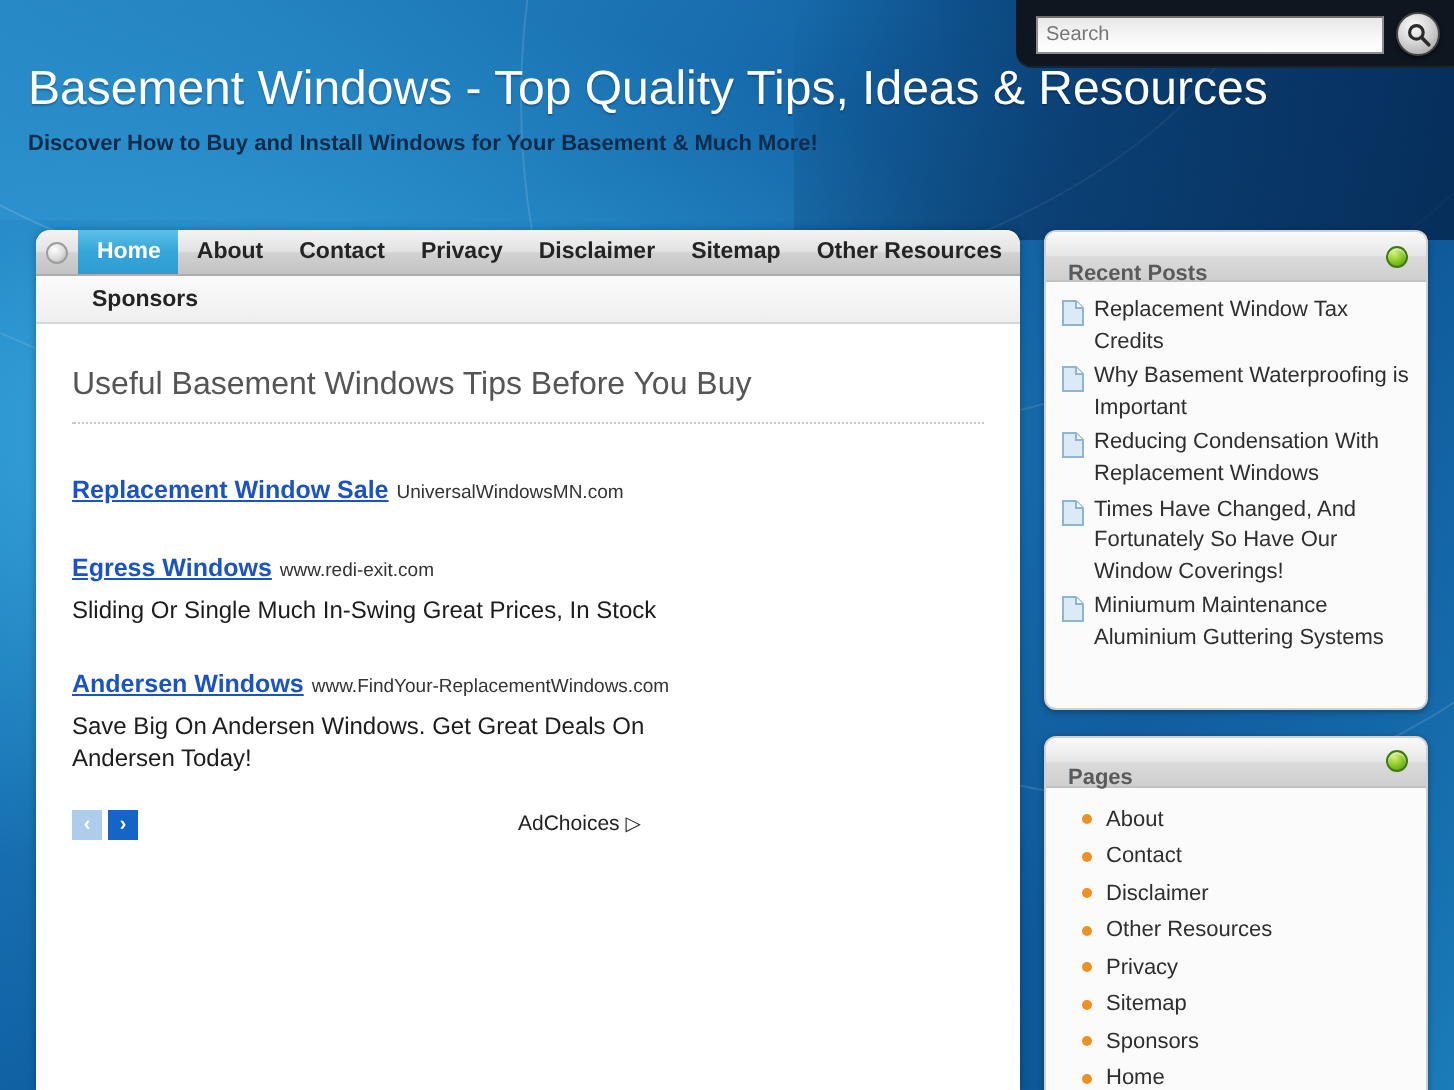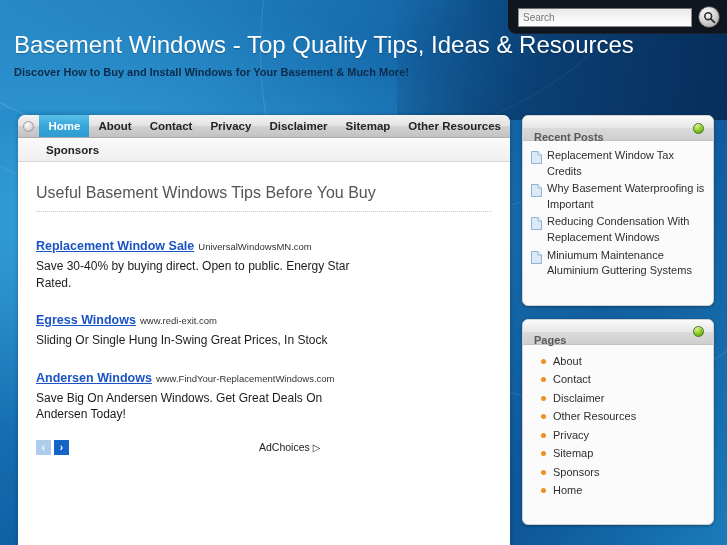--- a/index.html
+++ b/index.html
@@ -361,27 +361,26 @@
           <div class="nav-item">Sponsors</div>
         </div>
 
       <div id="content-body">
 
         <h2 id="post-title">Useful Basement Windows Tips Before You Buy</h2>
 
         <div id="ads-container">
             <div class="ad">
               <div class="ad-head"><span class="ad-title">Replacement Window Sale</span><span class="ad-url">UniversalWindowsMN.com</span></div>
-              <div class="ad-desc">Save 30-40% by buying direct. Open to public. Energy Star Rated.</div>
             </div>
             <div class="ad">
             </div>
             <div class="ad">
               <div class="ad-head"><span class="ad-title">Egress Windows</span><span class="ad-url">www.redi-exit.com</span></div>
-              <div class="ad-desc">Sliding Or Single Hung In-Swing Great Prices, In Stock</div>
+              <div class="ad-desc">Sliding Or Single Much In-Swing Great Prices, In Stock</div>
             </div>
             <div class="ad">
               <div class="ad-head"><span class="ad-title">Andersen Windows</span><span class="ad-url">www.FindYour-ReplacementWindows.com</span></div>
               <div class="ad-desc">Save Big On Andersen Windows. Get Great Deals On Andersen Today!</div>
             </div>
           </div>
 
         <div id="ad-footer">
           <div class="arrows">
             <div class="arrow prev">
@@ -430,20 +429,27 @@
                   <path d="M0.5 0.5 H7 L10.5 4 V12.5 H0.5 Z" fill="#dceaf7" stroke="#8fb4d4" stroke-width="1"></path>
                   <path d="M7 0.5 V4 H10.5" fill="#f4f9fd" stroke="#8fb4d4" stroke-width="1"></path>
                 </svg></span>
               <span class="post-label">Reducing Condensation With Replacement Windows</span>
             </div>
             <div class="post-item">
               <span class="doc-icon"><svg width="11" height="13" viewBox="0 0 11 13">
                   <path d="M0.5 0.5 H7 L10.5 4 V12.5 H0.5 Z" fill="#dceaf7" stroke="#8fb4d4" stroke-width="1"></path>
                   <path d="M7 0.5 V4 H10.5" fill="#f4f9fd" stroke="#8fb4d4" stroke-width="1"></path>
                 </svg></span>
+              <span class="post-label">Times Have Changed, And Fortunately So Have Our Window Coverings!</span>
+            </div>
+            <div class="post-item">
+              <span class="doc-icon"><svg width="11" height="13" viewBox="0 0 11 13">
+                  <path d="M0.5 0.5 H7 L10.5 4 V12.5 H0.5 Z" fill="#dceaf7" stroke="#8fb4d4" stroke-width="1"></path>
+                  <path d="M7 0.5 V4 H10.5" fill="#f4f9fd" stroke="#8fb4d4" stroke-width="1"></path>
+                </svg></span>
               <span class="post-label">Miniumum Maintenance Aluminium Guttering Systems</span>
             </div>
           </div>
         </div>
         <div class="widget">
           <div class="widget-head">
             <span class="widget-title">Pages</span>
             <span class="widget-dot"></span>
           </div>
           <div class="widget-body">

